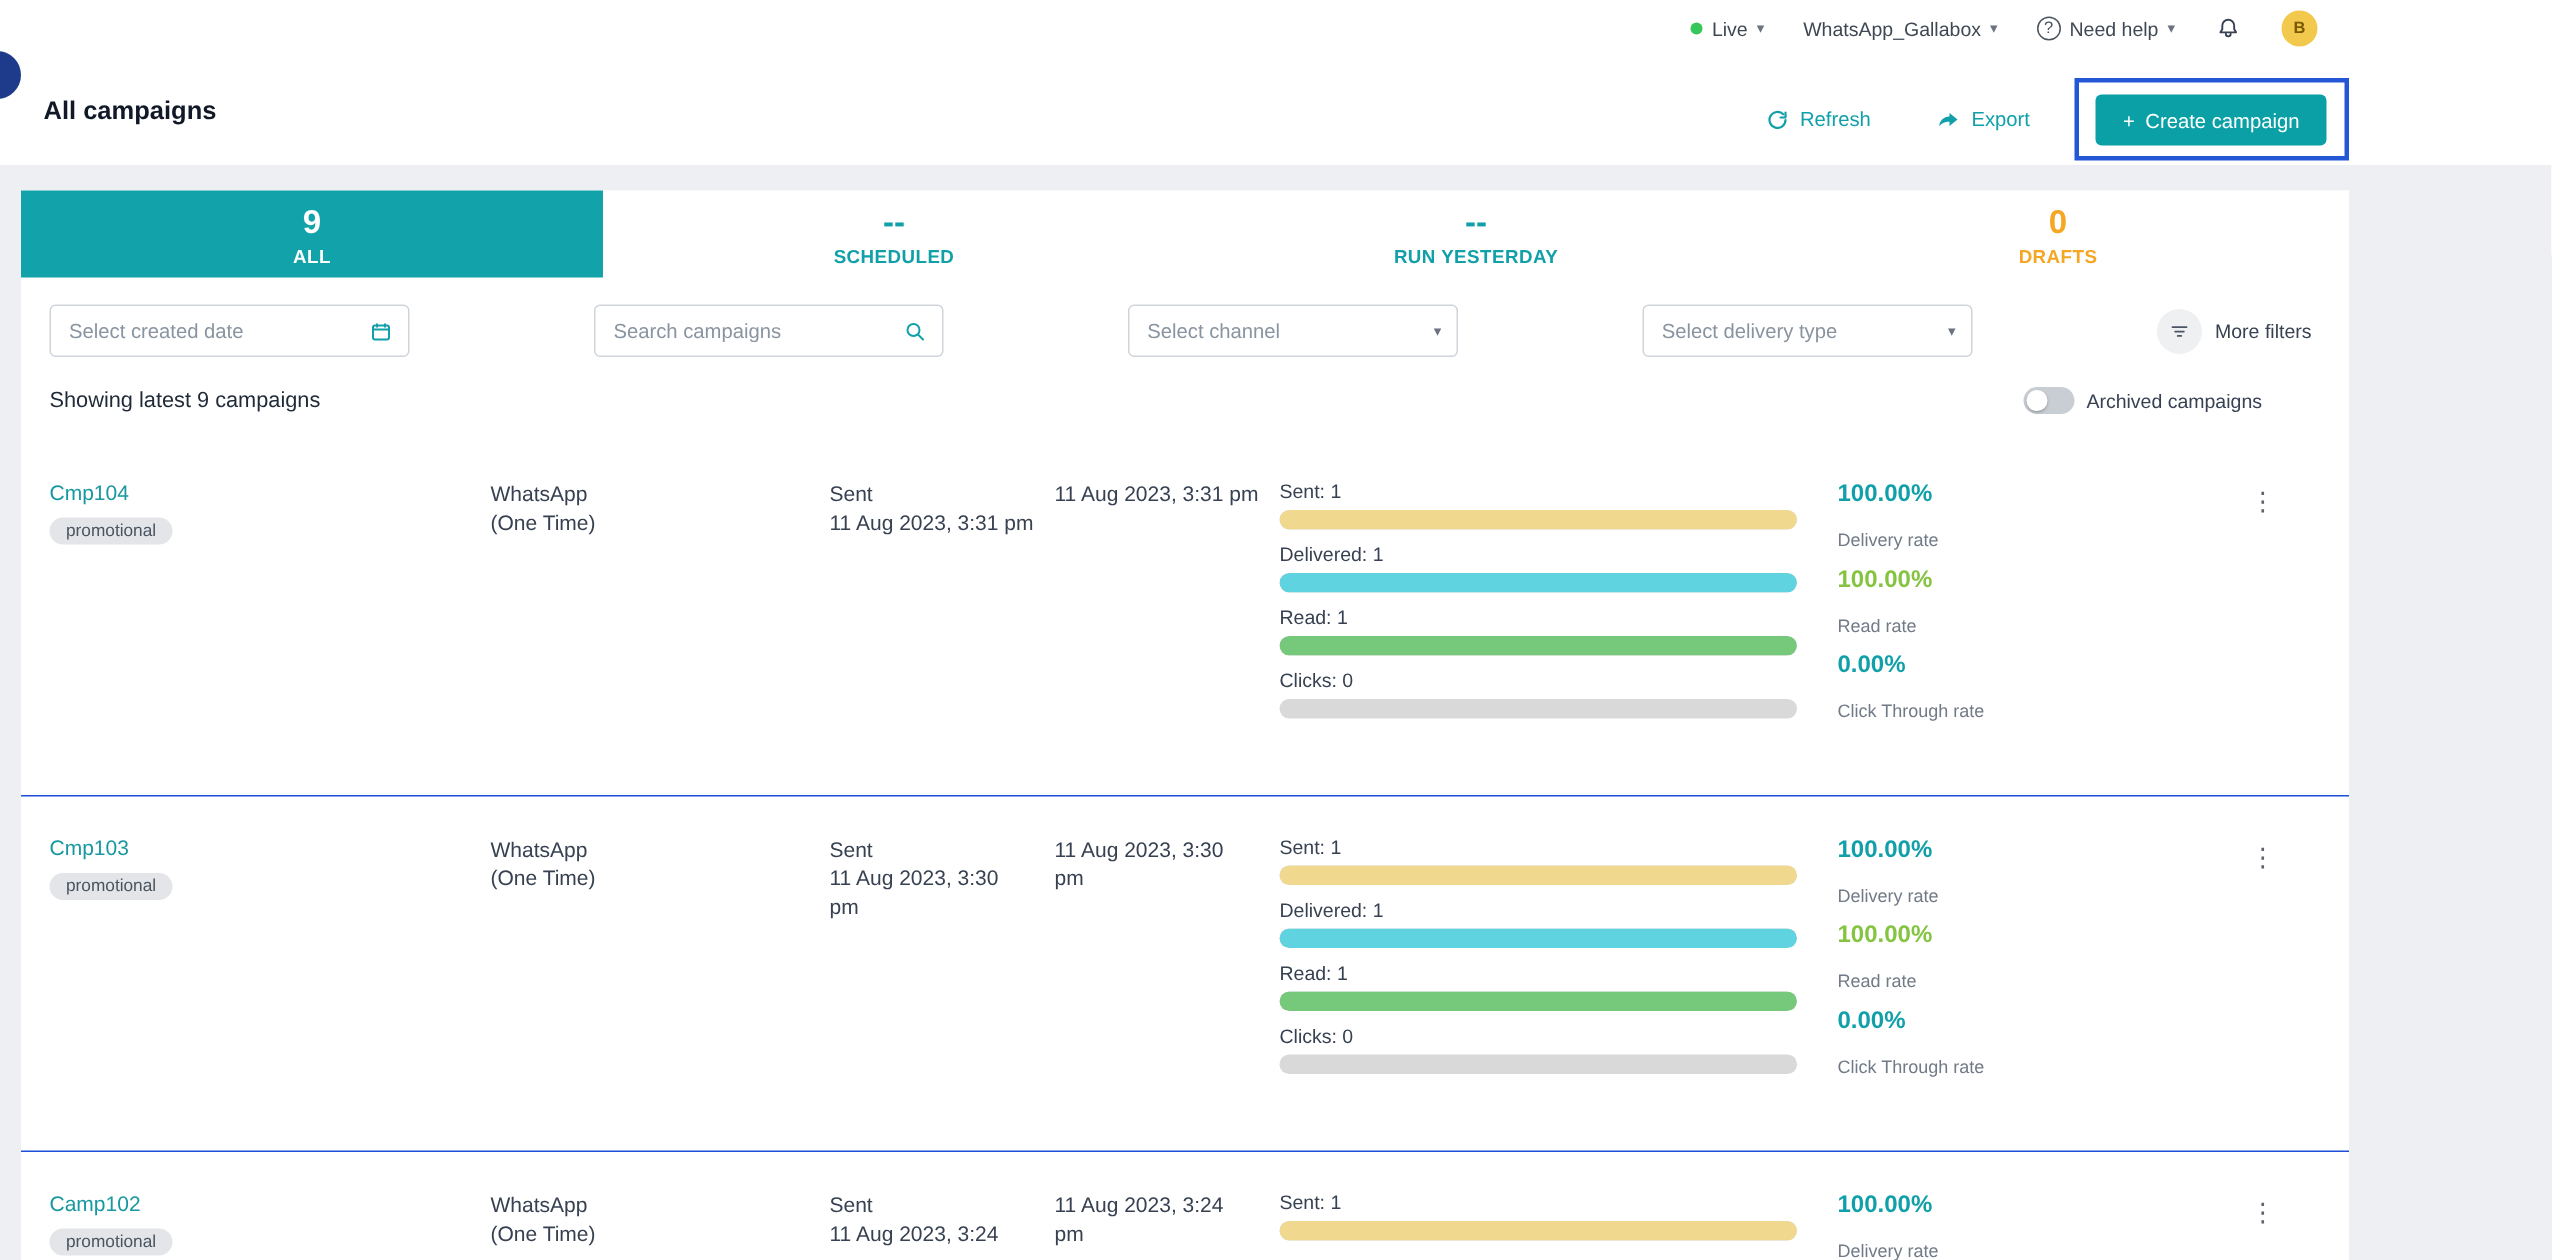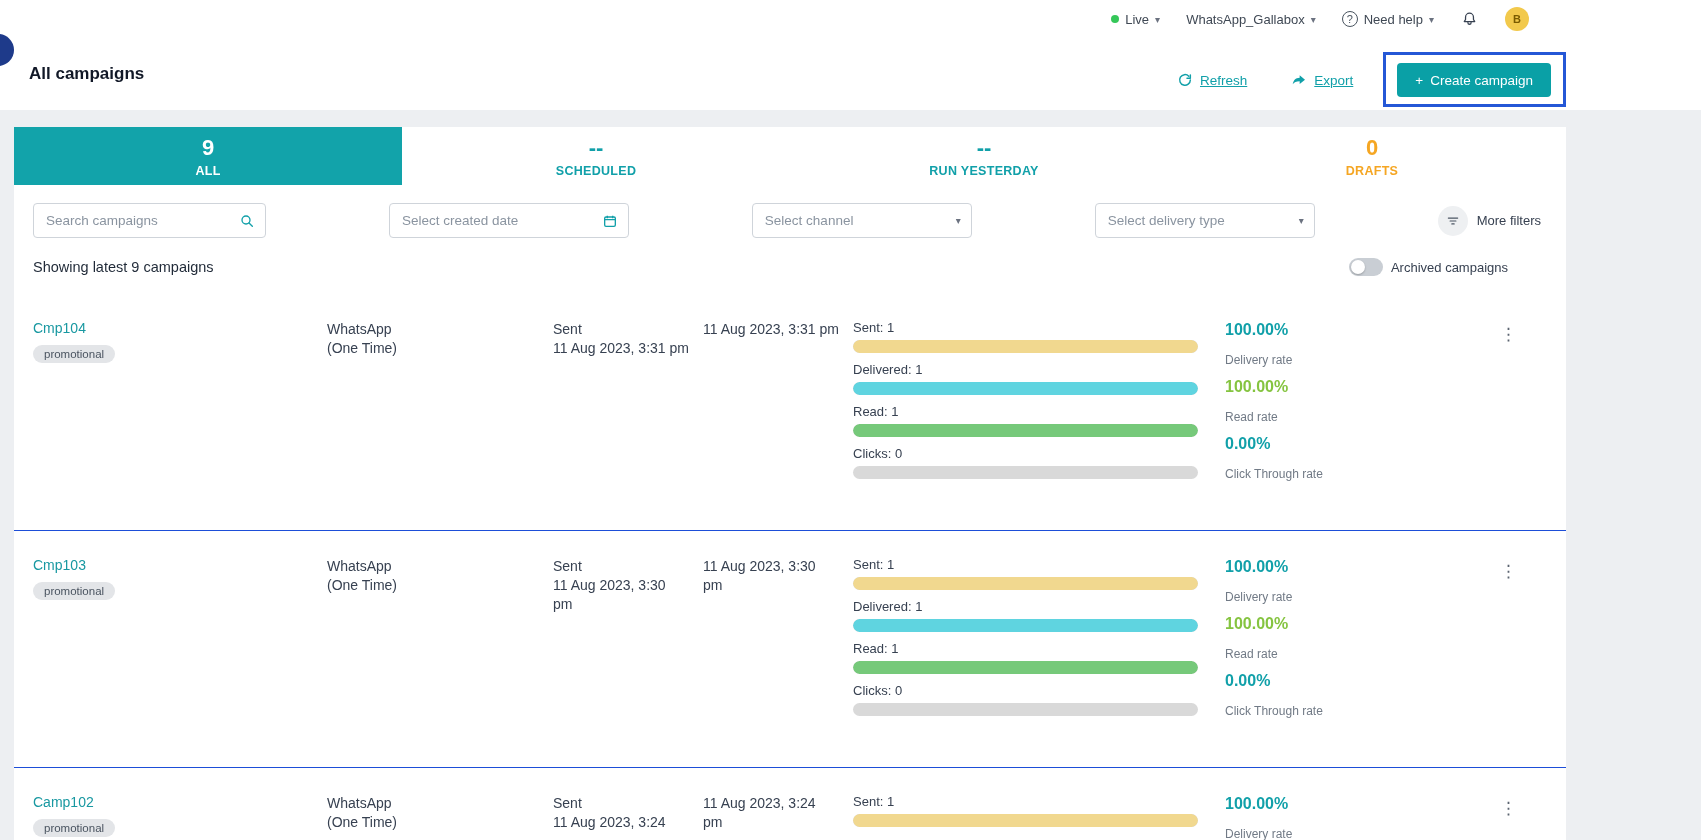--- a/index.html
+++ b/index.html
@@ -1,43 +1,43 @@
 <!DOCTYPE html>
 <html><head>
 <meta charset="utf-8">
 <style>
   * { margin:0; padding:0; box-sizing:border-box; }
   html,body { width:1701px; height:840px; overflow:hidden; background:#fff;
     font-family:"Liberation Sans", sans-serif; color:#1f2937; }
   .page { position:relative; width:1701px; height:840px; }
 
   
-  .topbar { position:absolute; top:0; left:0; right:16px; height:38px; background:#fff;
+  .topbar { position:absolute; top:0; left:0; right:0; height:38px; background:#fff;
     display:flex; align-items:center; justify-content:flex-end; gap:26px; padding-right:156px;
     font-size:13px; color:#3f4854; }
   .tb-item { display:flex; align-items:center; gap:6px; cursor:pointer; }
   .dot-green { width:8px; height:8px; border-radius:50%; background:#35c759; }
   .chev { font-size:10px; color:#6b7280; }
   .q-circle { width:16px; height:16px; border:1.5px solid #4a5560; border-radius:50%;
     display:inline-flex; align-items:center; justify-content:center; font-size:11px; color:#4a5560; }
   .bell svg { display:block; }
   .avatar { width:24px; height:24px; border-radius:50%; background:#f2c94c; color:#7a5b00;
     font-size:11px; font-weight:bold; display:flex; align-items:center; justify-content:center; }
 
   
   .header-area { position:absolute; top:38px; left:0; right:0; height:72px; background:#fff; }
   .logo-circle { position:absolute; left:-18px; top:-4px; width:32px; height:32px;
     border-radius:50%; background:#1e3a8a; }
   .head-text { padding:20px 0 0 29px; }
   .breadcrumb { font-size:11px; color:#6b7280; }
   .breadcrumb .bc-current { color:#1f2937; font-weight:bold; }
   .page-title { margin-top:6px; font-size:17px; font-weight:bold; color:#111827; }
   .header-actions { position:absolute; right:150px; top:25px; display:flex; align-items:center; gap:44px; }
-  .link-btn { display:flex; align-items:flex-end; gap:7px; color:#11a0a9; font-size:13.5px;
-    background:none; border:none; cursor:pointer; font-family:inherit;text-decoration:underline; }
+  .link-btn { display:flex; align-items:flex-start; gap:7px; color:#11a0a9; font-size:13.5px;
+    background:none; border:none; cursor:pointer; font-family:inherit; }
   .create-btn { display:flex; align-items:center; gap:7px; background:#0aa0a6; color:#fff;
     border:none; border-radius:4px; height:34px; padding:0 18px; font-size:13.5px;
     font-family:inherit; cursor:pointer; }
   .annotation-box { position:absolute; left:1383px; top:52px; width:183px; height:55px;
     border:3px solid #2457d6; pointer-events:none; z-index:50; }
 
   
   .gray-band { position:absolute; top:110px; left:0; right:0; bottom:0; background:#edeff2; }
   .card { position:absolute; top:127px; left:14px; width:1552px; min-height:713px; background:#fff; }
 
@@ -172,38 +172,38 @@
         <span class="count">--</span>
         <span class="lbl">RUN YESTERDAY</span>
       </div>
       <div class="tab orange">
         <span class="count">0</span>
         <span class="lbl">DRAFTS</span>
       </div>
     </div>
 
     <div class="filter-row">
+      <div class="fbox w-date">
+        <span>Select created date</span>
+        <span class="teal-ic">
+          <svg width="16" height="16" viewBox="0 0 24 24">
+              <rect x="4" y="6" width="16" height="14" rx="2" fill="none" stroke="currentColor" stroke-width="2"></rect>
+              <path d="M4 10h16M8 4v4M16 4v4" stroke="currentColor" stroke-width="2"></path>
+            </svg>
+        </span>
+      </div>
       <div class="fbox w-search">
         <input type="text" placeholder="Search campaigns" style="">
         <span class="teal-ic">
           <svg width="16" height="16" viewBox="0 0 24 24">
               <circle cx="10.5" cy="10.5" r="6" fill="none" stroke="currentColor" stroke-width="2"></circle>
               <path d="M15 15l5 5" stroke="currentColor" stroke-width="2" stroke-linecap="round"></path>
             </svg>
         </span>
       </div>
-      <div class="fbox w-date">
-        <span>Select created date</span>
-        <span class="teal-ic">
-          <svg width="16" height="16" viewBox="0 0 24 24">
-              <rect x="4" y="6" width="16" height="14" rx="2" fill="none" stroke="currentColor" stroke-width="2"></rect>
-              <path d="M4 10h16M8 4v4M16 4v4" stroke="currentColor" stroke-width="2"></path>
-            </svg>
-        </span>
-      </div>
       <div class="fbox w-sel">
         <span>Select channel</span>
         <span class="chev">▾</span>
       </div>
       <div class="fbox w-sel">
         <span>Select delivery type</span>
         <span class="chev">▾</span>
       </div>
       <div class="more-filters">
         <span class="mf-circle">

